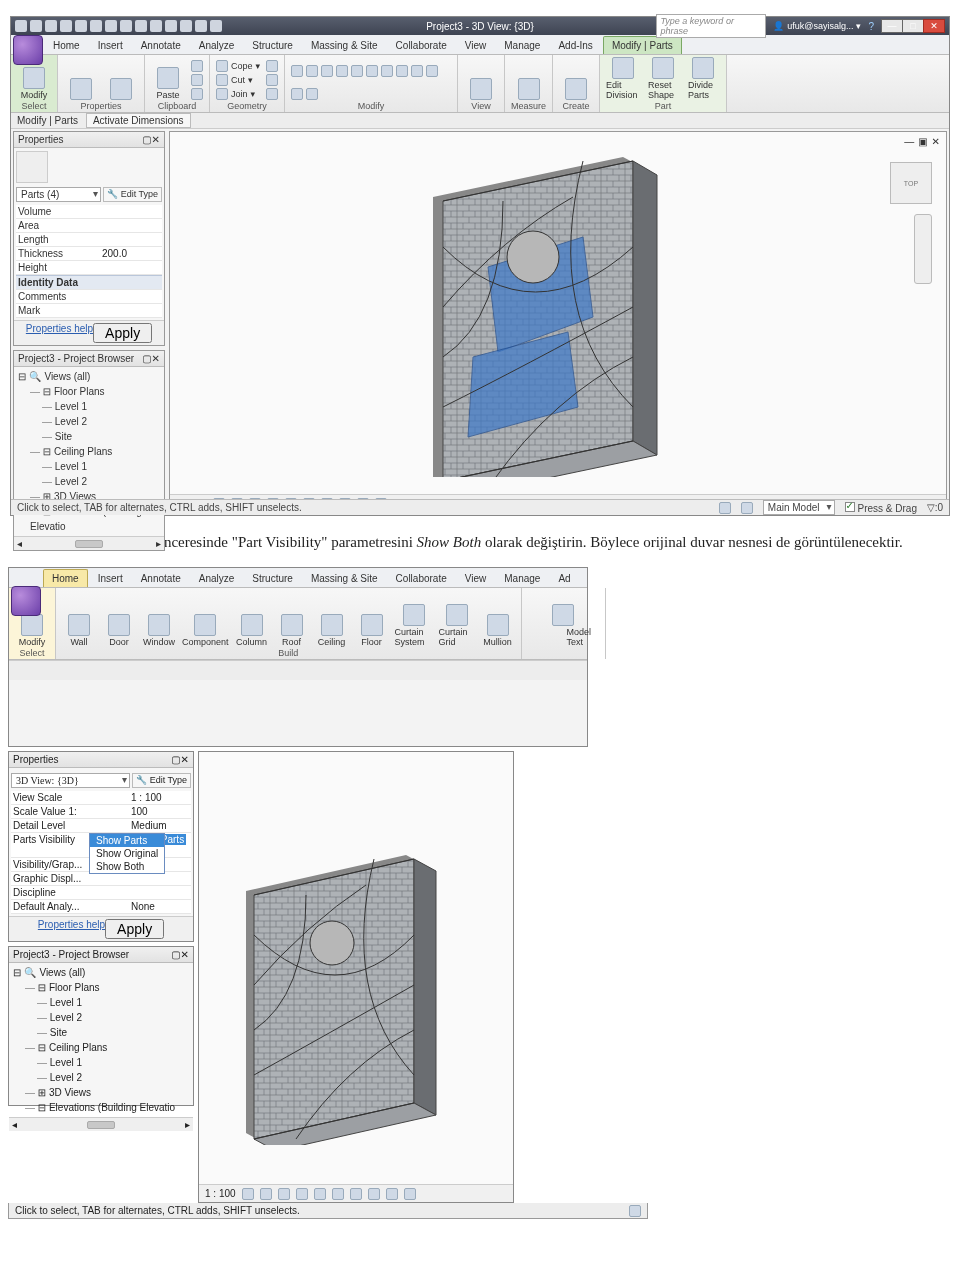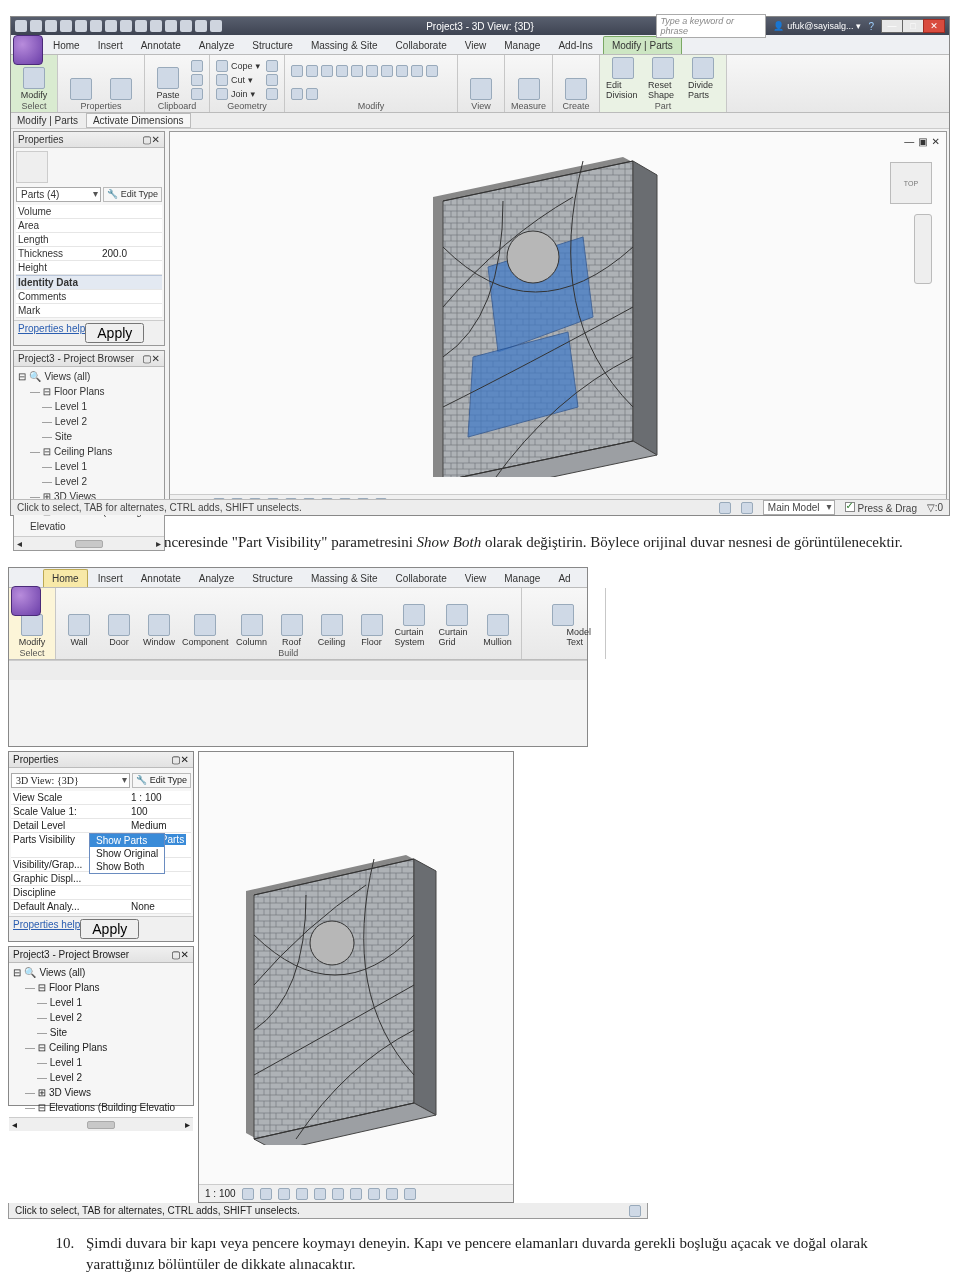--- a/index.html
+++ b/index.html
@@ -43,21 +43,21 @@
   .context-bar { height:16px; background:#ededed; border-bottom:1px solid #ccc; display:flex; align-items:center; gap:8px; padding-left:6px; font-size:10px;}
   .ctx-btn { border:1px solid #bbb; background:#f7f7f7; padding:1px 6px; font-size:10px;}
   .main-row { display:flex; height:calc(100% - 112px); }
   .left-col { width:156px; display:flex; flex-direction:column; }
   .panel { border:1px solid #999; margin:2px; background:#f6f6f6;}
   .panel-title { background:linear-gradient(#f0f0f0,#e2e2e2); padding:2px 4px; display:flex; justify-content:space-between; align-items:center; border-bottom:1px solid #bbb; font-size:10px;}
   .panel-body { padding:2px;}
   .prop-row { display:flex; justify-content:space-between; padding:1px 2px; border-bottom:1px solid #e6e6e6; background:#fff; font-size:10px;}
   .prop-row .val { color:#222; width:58px; text-align:left;}
   .prop-row.header { background:#e3e9f2; font-weight:bold; border-top:1px solid #b9c6da;}
-  .prop-footer { display:flex; justify-content:flex-start; padding:2px 4px; background:#f0f0f0; border-top:1px solid #ccc;}
+  .prop-footer { display:flex; justify-content:center; padding:2px 4px; background:#f0f0f0; border-top:1px solid #ccc;}
   .prop-footer a { color:#2a5db0; text-decoration:underline; font-size:10px;}
   .prop-footer button { font-size:14px; padding:0 10px;}
   .tree { padding:2px 4px; line-height:1.5;}
   .tree ul { list-style:none; padding-left:12px;}
   .tree li::before { content:"— "; color:#888;}
   .view { flex:1; border:1px solid #999; margin:2px; background:#fafafa; position:relative; overflow:hidden;}
   .viewcube { position:absolute; right:14px; top:30px; width:42px; height:42px; background:#eee; border:1px solid #bbb; transform:rotate(0deg); font-size:7px; color:#777; display:flex; align-items:center; justify-content:center;}
   .navbar { position:absolute; right:14px; top:82px; width:18px; height:70px; background:#eee; border:1px solid #bbb; border-radius:3px;}
   .viewbar { position:absolute; bottom:0; left:0; right:0; height:18px; background:#f0f0f0; border-top:1px solid #ccc; display:flex; align-items:center; padding:0 6px; font-size:10px; gap:6px;}
   .vb-ico { width:12px; height:12px; background:#cfd9e6; border:1px solid #9ab; border-radius:2px;}
@@ -636,19 +636,14 @@
       <span class="vb-ico"></span>
     </div>
   </div>
 </div>
 
 <div style="width:640px; margin-left:8px; border:1px solid #999; border-top:none; height:16px; background:#ededed; display:flex; align-items:center; justify-content:space-between; padding:0 6px; font-size:10px;">
   <span>Click to select, TAB for alternates, CTRL adds, SHIFT unselects.</span>
   <span class="vb-ico"></span>
 </div>
 
-<div class="step-text">
-  <ol start="10">
-        <li>Şimdi duvara bir kapı veya pencere koymayı deneyin. Kapı ve pencere elamanları duvarda gerekli boşluğu açacak ve doğal olarak yarattığınız bölüntüler de dikkate alınacaktır.</li>
-      </ol>
+
 </div>
 
-</div>
-
 </body></html>

